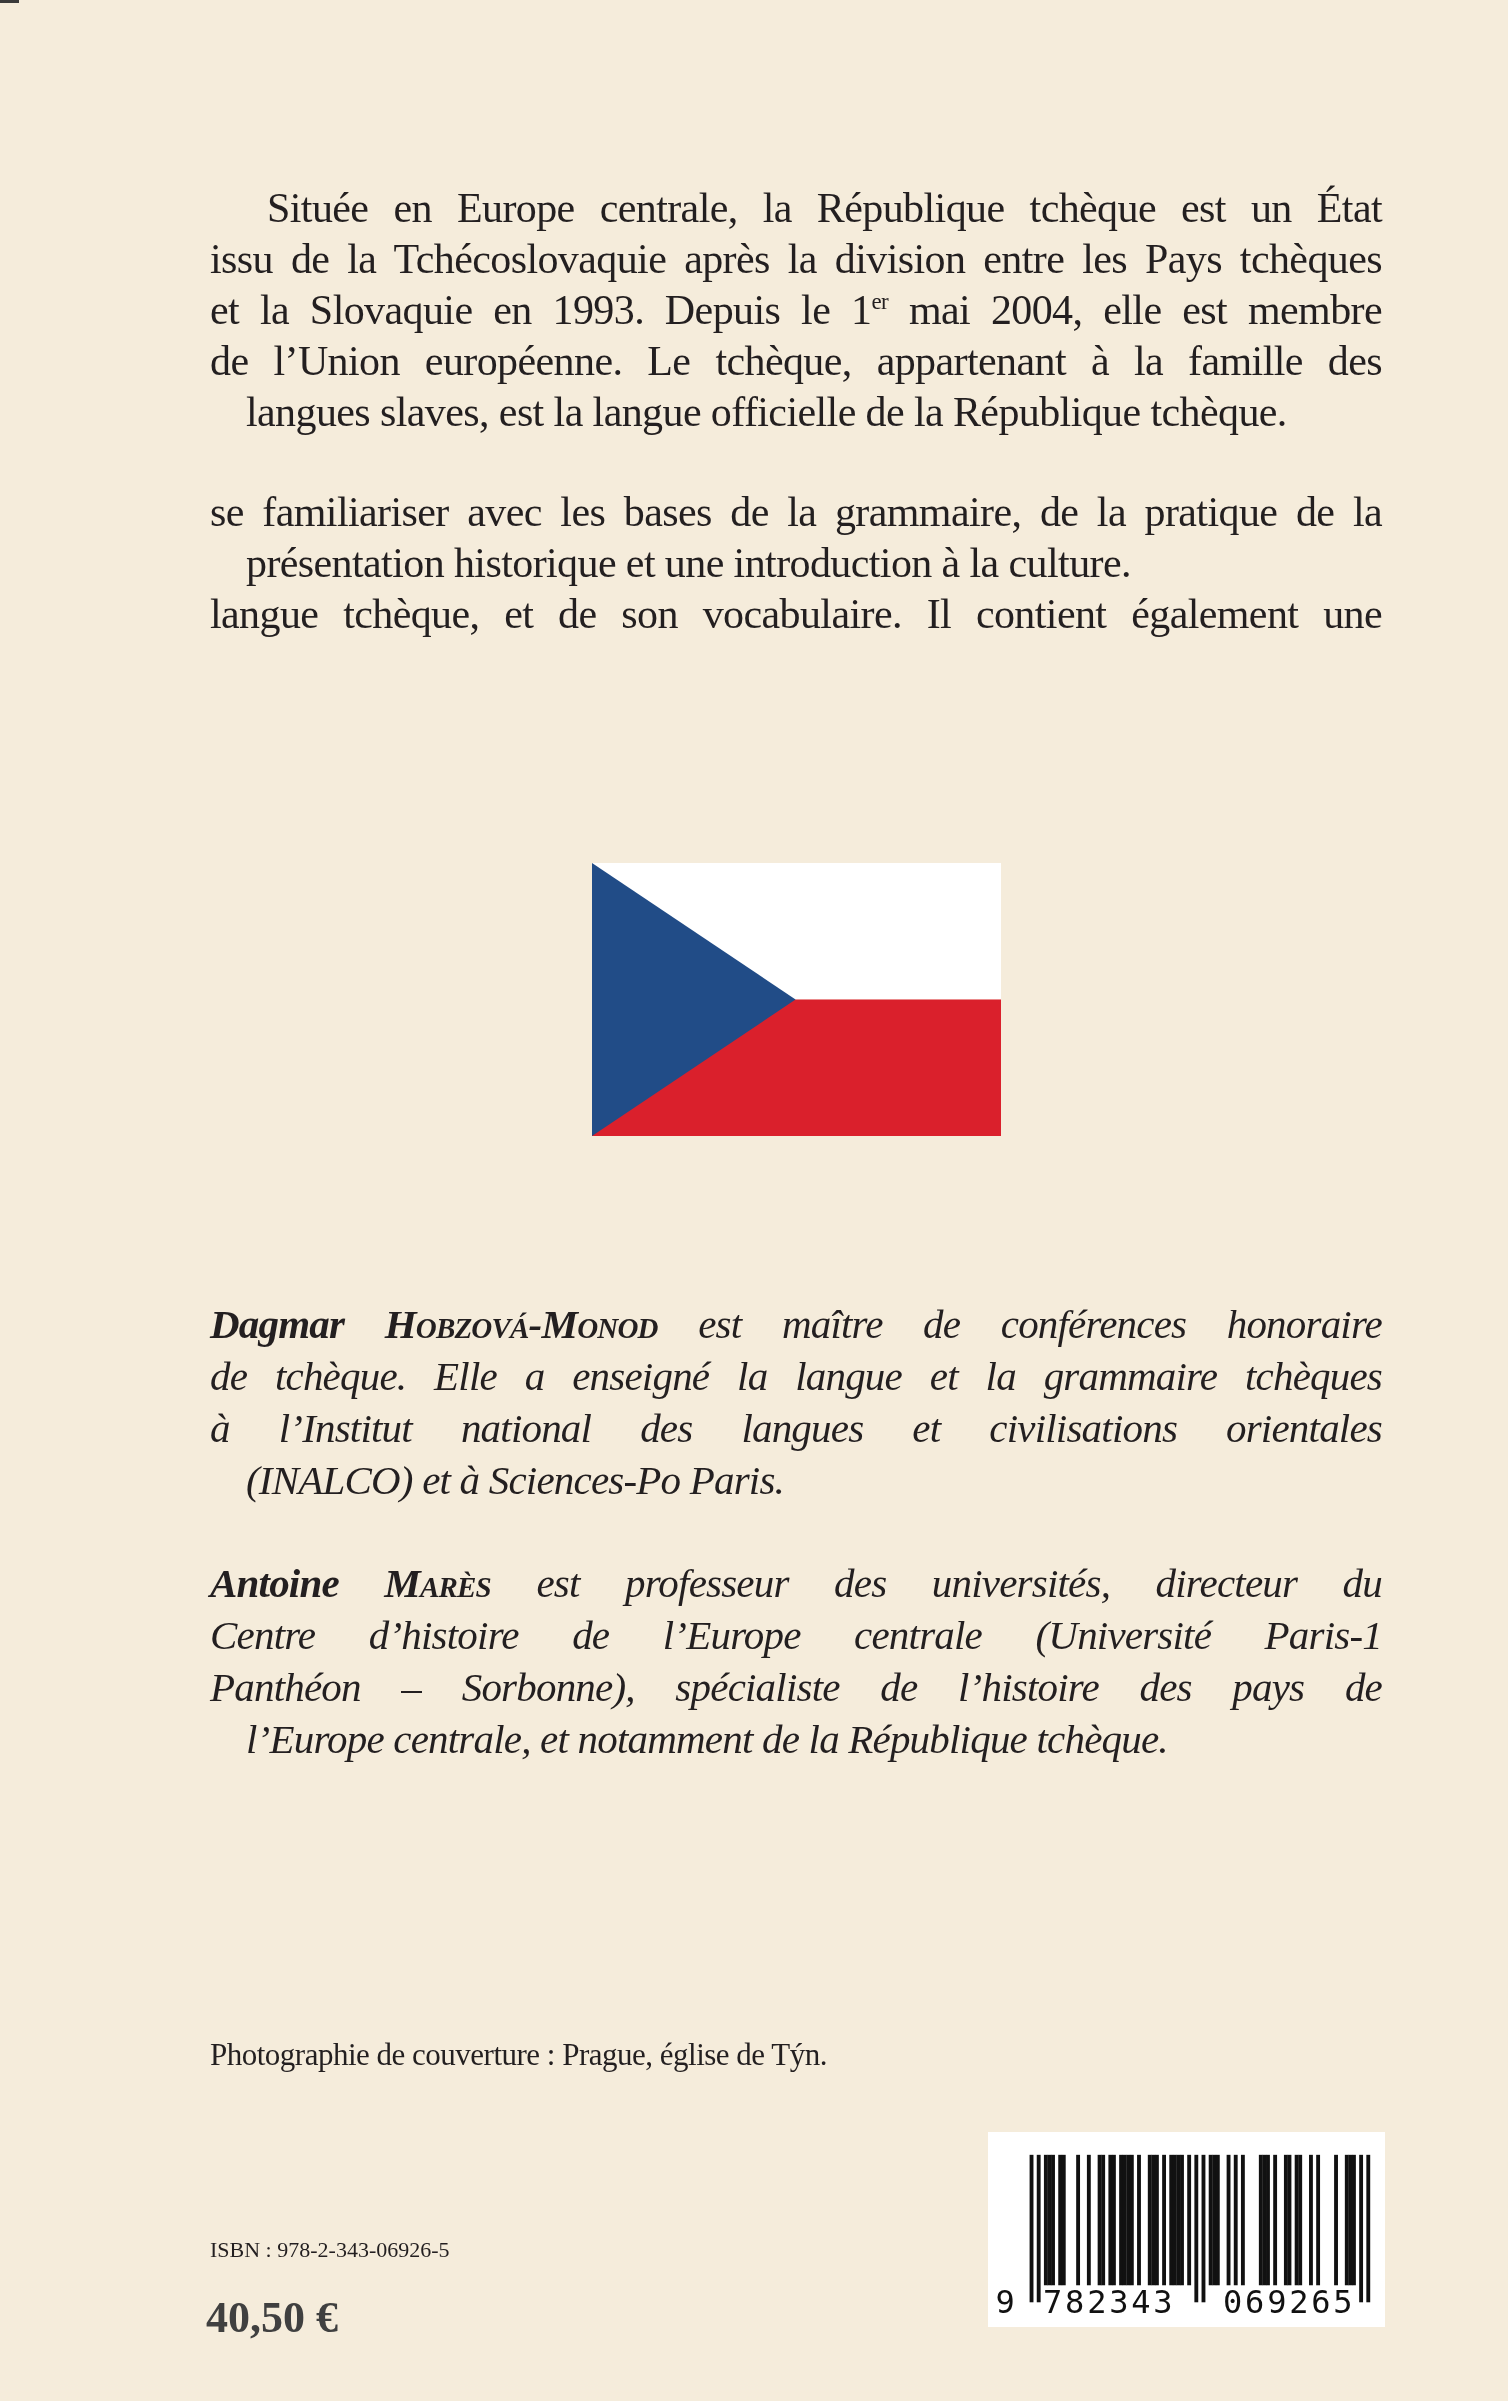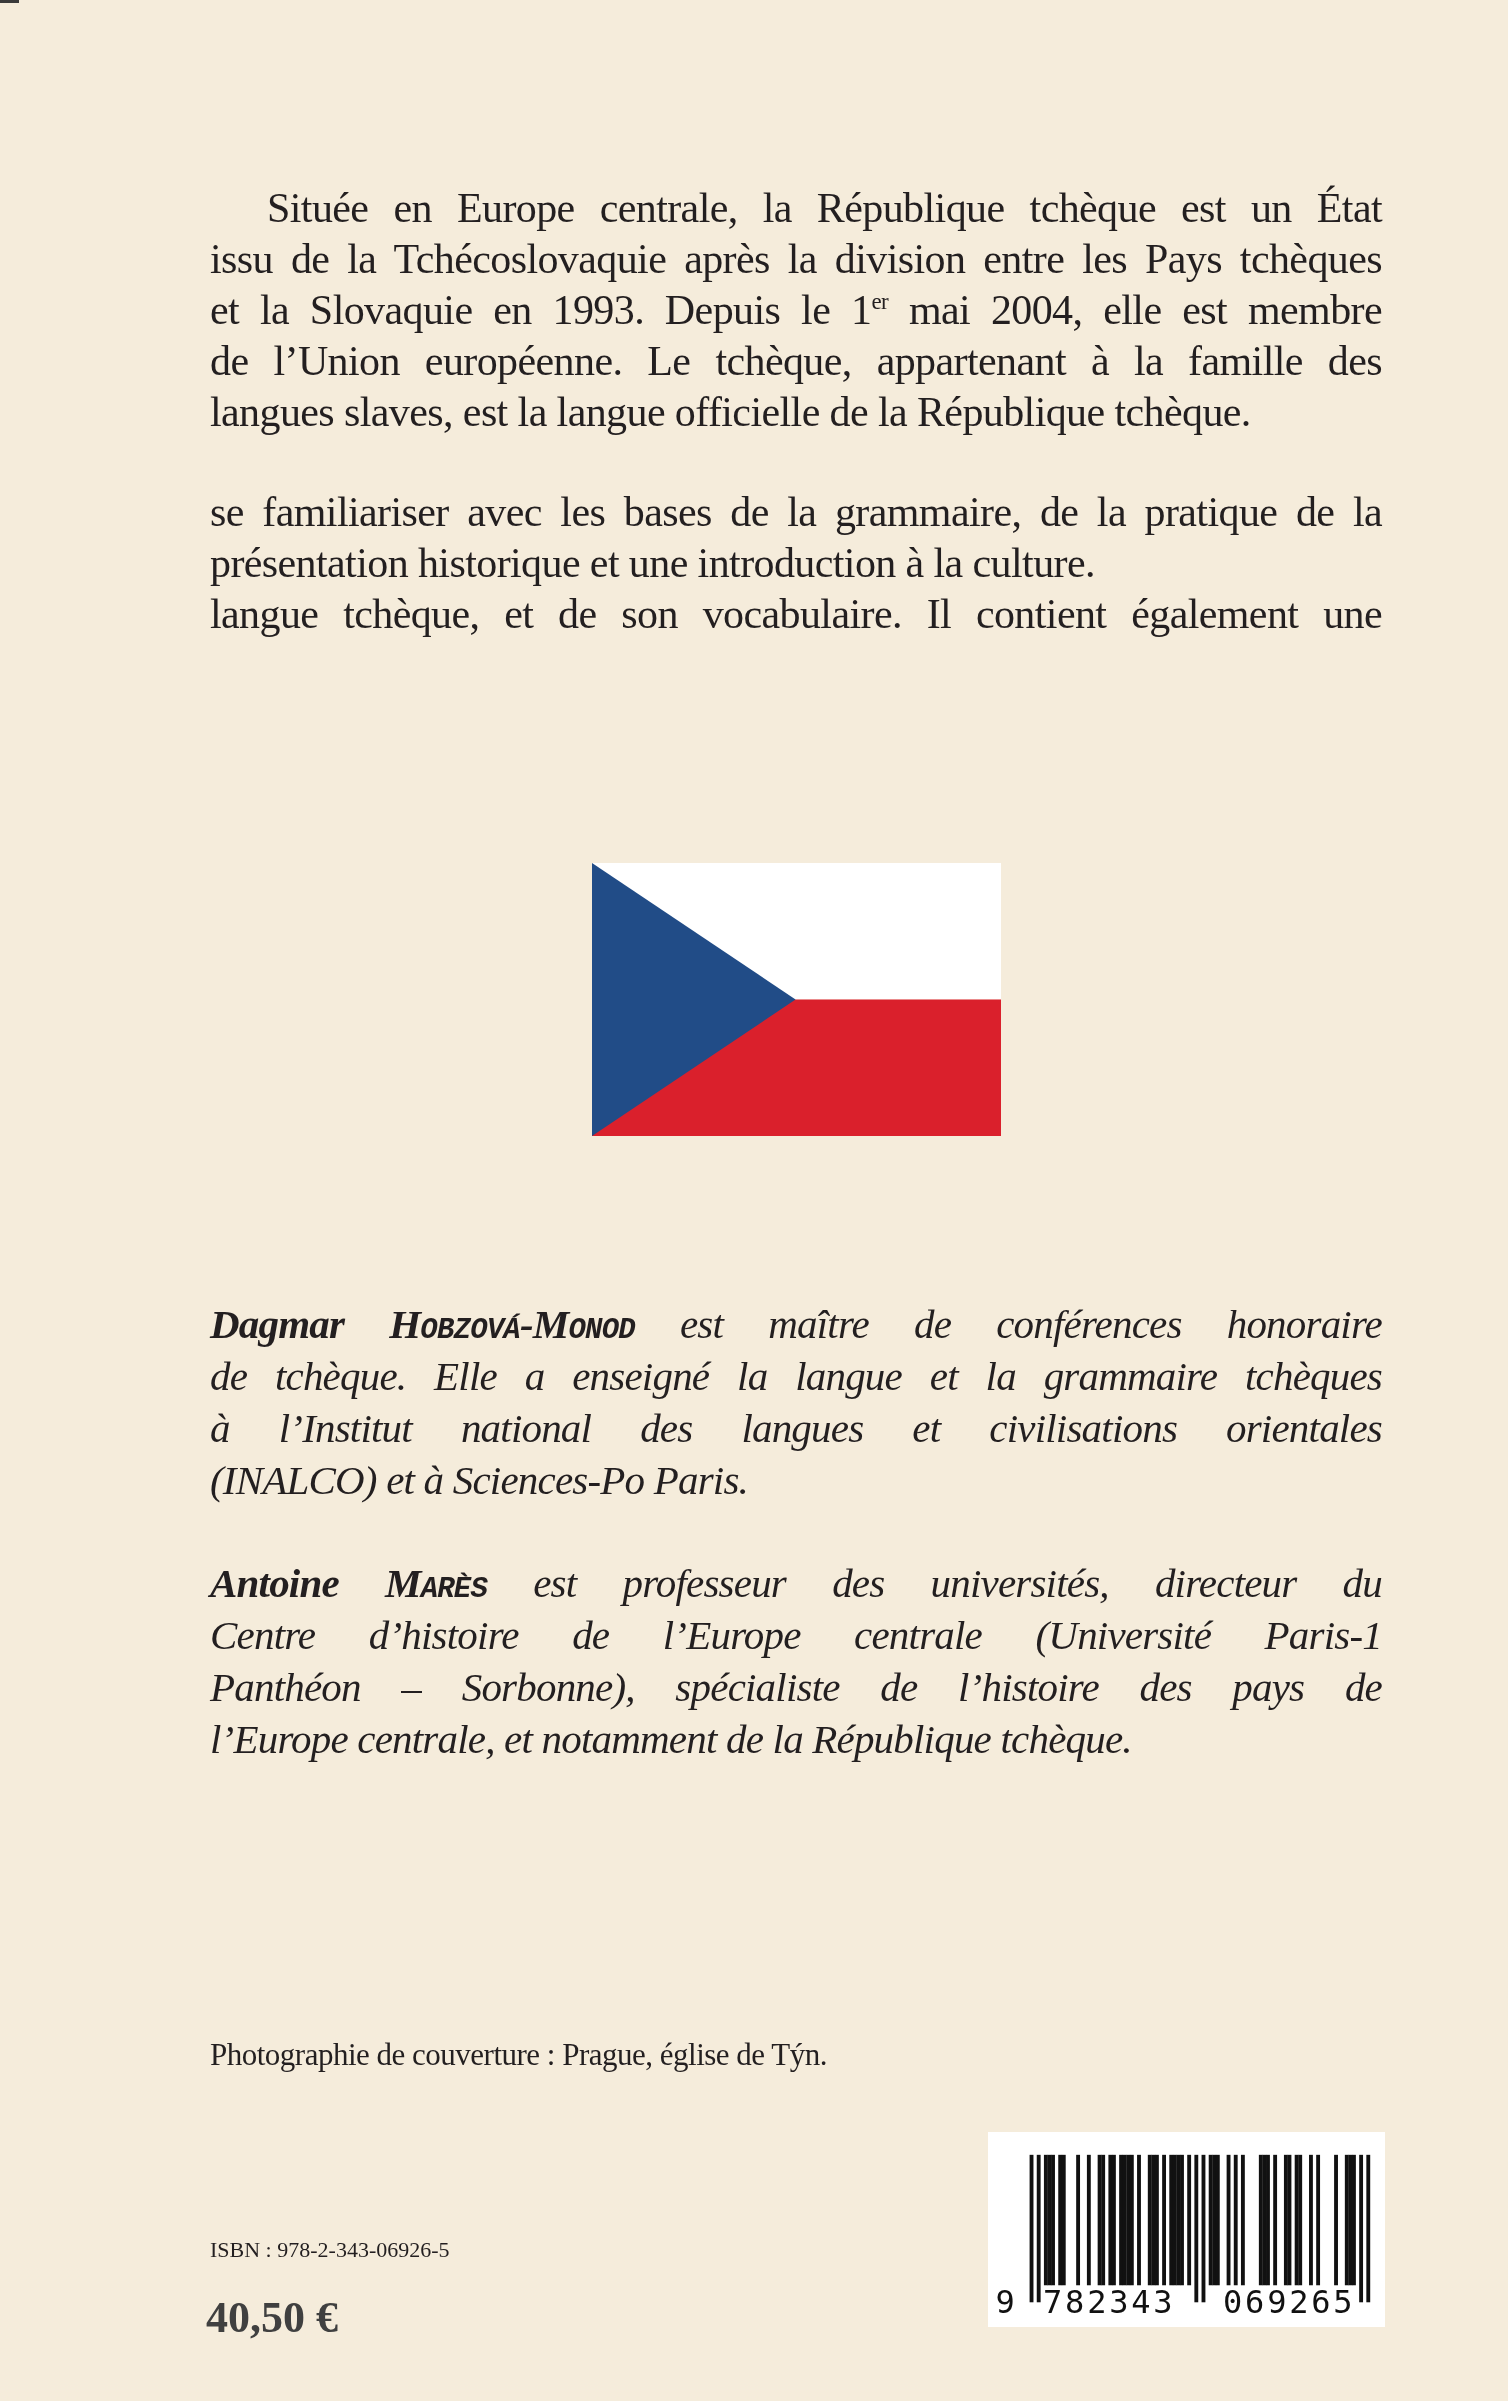--- a/index.html
+++ b/index.html
@@ -7,25 +7,25 @@
     width:1508px; height:2402px; background:#F5ECDB; position:relative; overflow:hidden;
     font-family:"Liberation Serif","DejaVu Serif",serif; color:#231F20;
   }
   .corner-mark { position:absolute; left:0; top:0; width:19px; height:2.8px; background:#3a3a3a; }
   .block { position:absolute; left:210px; width:1172px; }
   .line {
     display:block; white-space:nowrap; text-align:justify; text-align-last:justify;
     height:51px; line-height:51px; font-size:42px; letter-spacing:-0.6px;
     transform-origin:left center;
   }
-  .line.last { text-align-last:left; }
+  .line.last { text-align-last:left;margin-left:36px; }
   .line.indent { padding-left:57px; }
   .italic .line { font-style:italic; height:52px; line-height:52px; font-size:41px; letter-spacing:-0.8px; }
   .sc-bold { font-weight:bold; }
-  .smallcaps { font-variant:small-caps;font-family:Liberation Mono, monospace; }
+  .smallcaps { font-variant:small-caps; }
   sup { font-size:23px; line-height:0; vertical-align:super; }
   #para1 { top:183px; }
   #para2 { top:487px; }
   #author1 { top:1298px; }
   #author2 { top:1557px; }
 
   .flag { position:absolute; left:592px; top:863px; width:409px; height:273px; }
 
   .credit { position:absolute; left:210px; top:2037px; font-size:31px; letter-spacing:-0.5px; white-space:nowrap; }
   .isbn { position:absolute; left:210px; top:2237px; font-size:22px; white-space:nowrap; }

